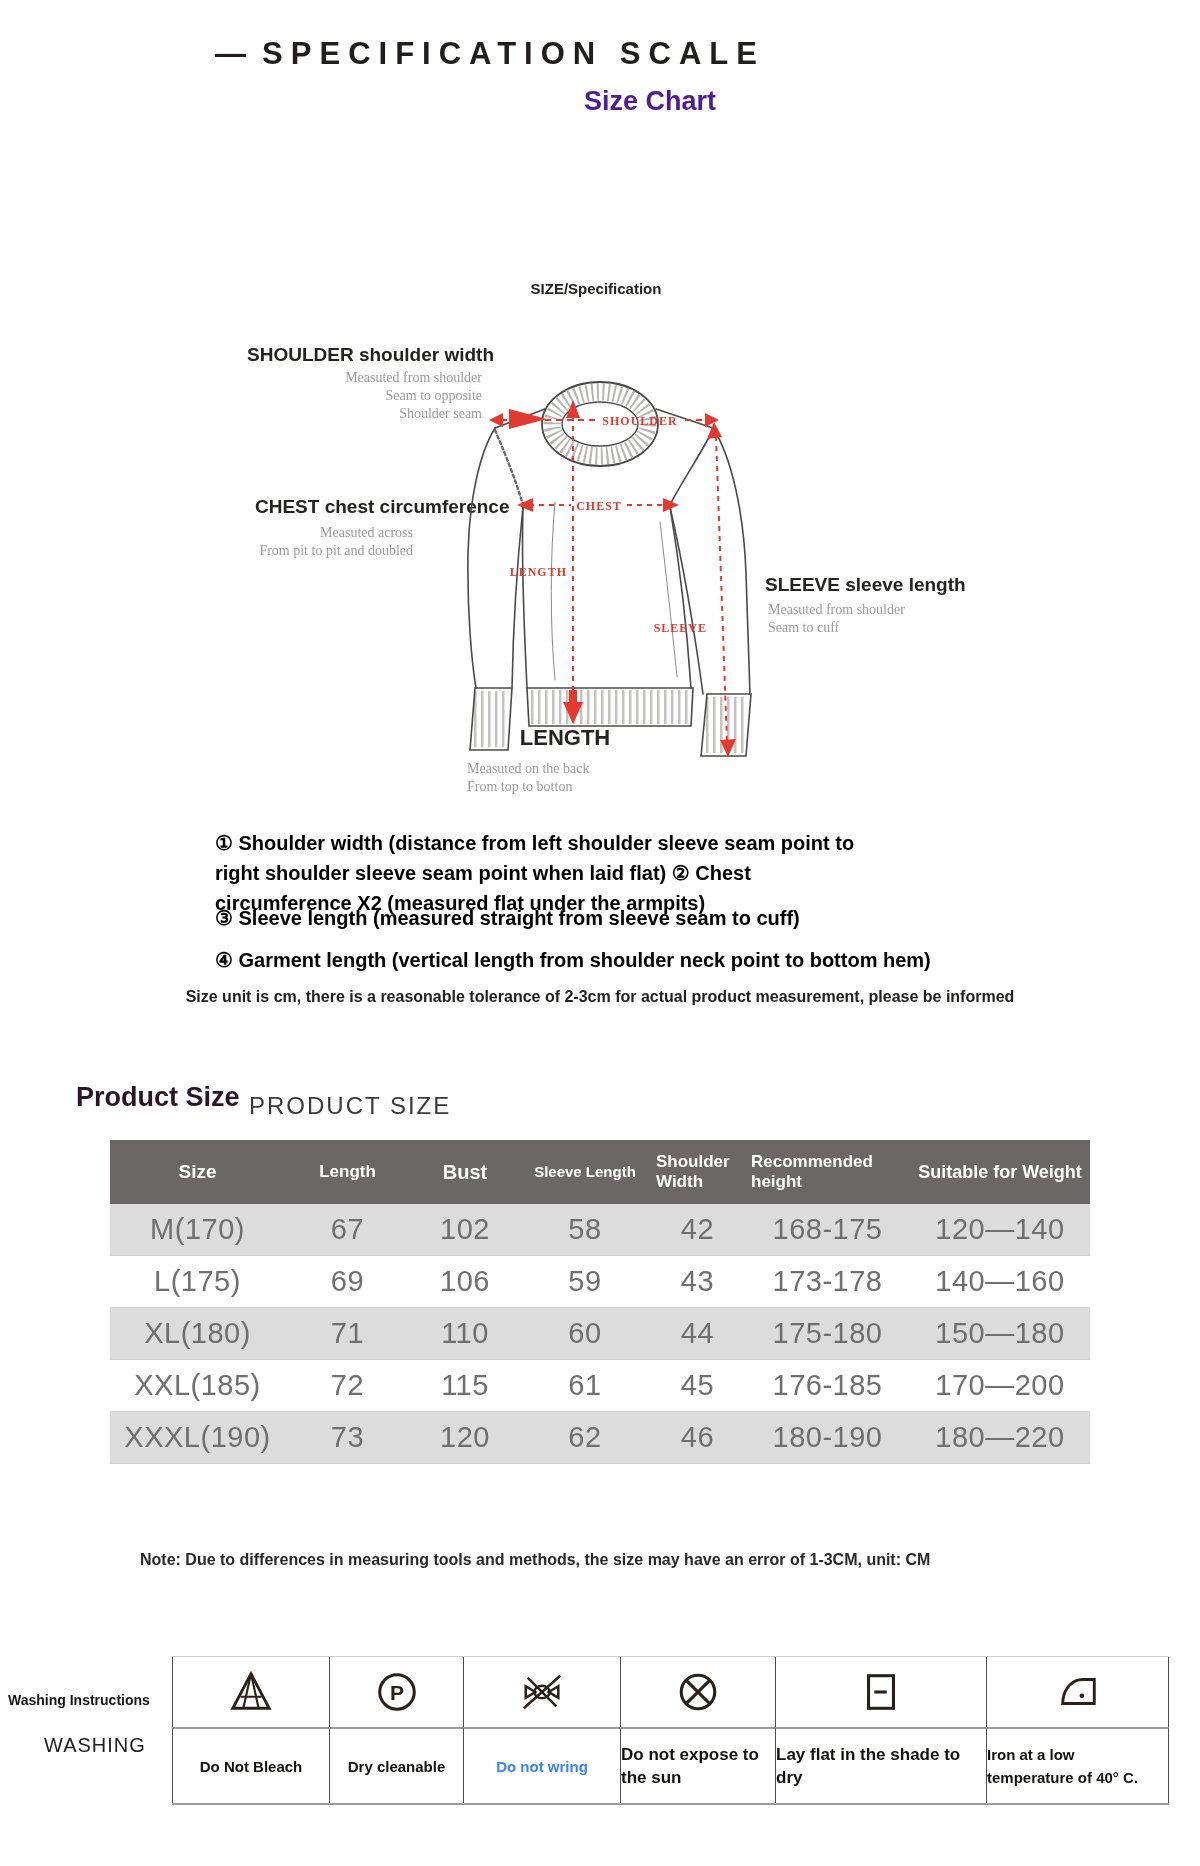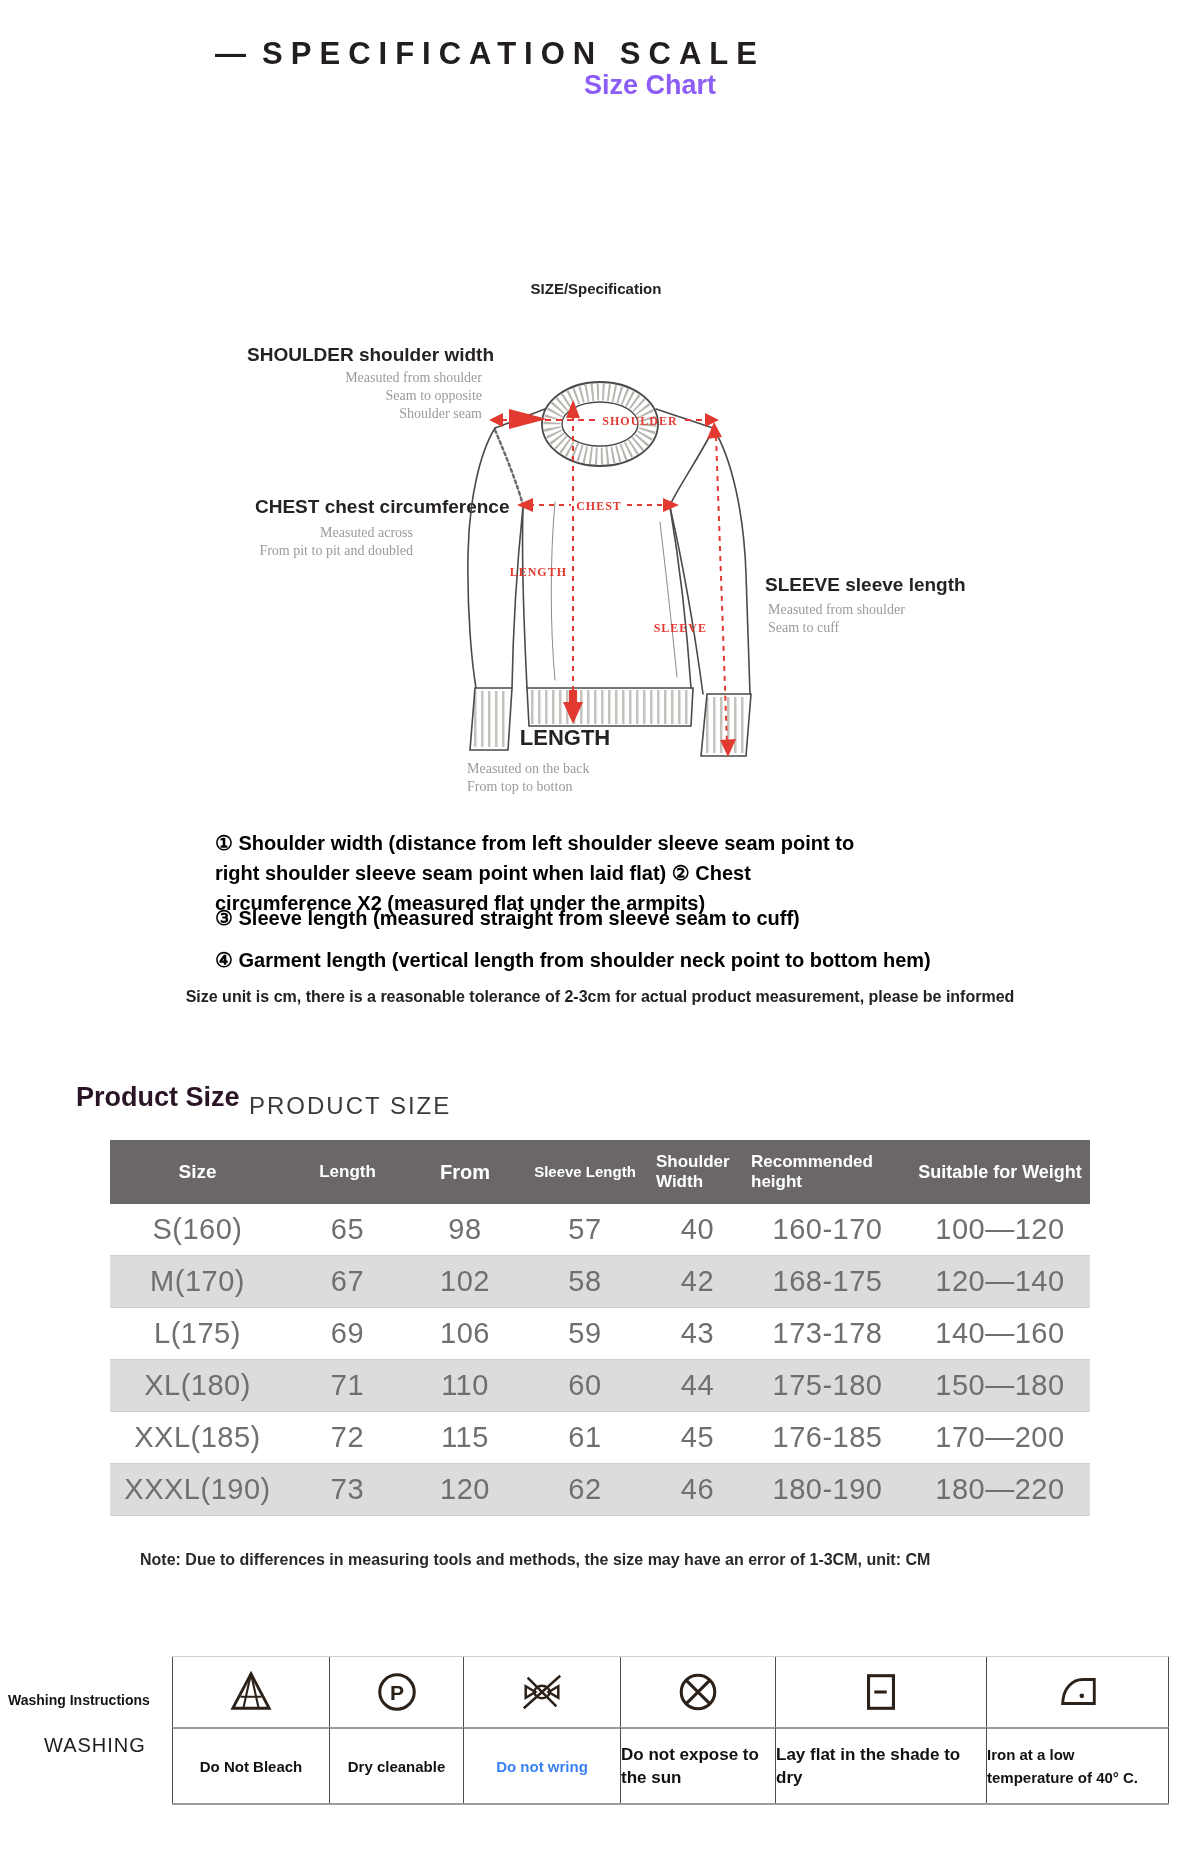--- a/index.html
+++ b/index.html
@@ -5,21 +5,21 @@
   html,body{margin:0;padding:0;background:#ffffff;}
   .page{position:relative;width:1200px;height:1866px;background:#fff;overflow:hidden;
         font-family:"Liberation Sans", sans-serif;color:#262222;}
 
   .abs{position:absolute;}
 
   
   .main-title{left:0;top:36px;width:980px;text-align:center;font-size:31px;font-weight:600;
               letter-spacing:8px;color:#221e1e;white-space:nowrap;}
   .main-title .dash{margin-right:16px;letter-spacing:0;}
-  .size-chart{left:520px;top:70px;width:260px;text-align:center;font-size:27px;font-weight:700;color:#8b5cf6;}
+  .size-chart{left:520px;top:86px;width:260px;text-align:center;font-size:27px;font-weight:700;color:#4c1d95;}
   .spec-heading{left:446px;top:280px;width:300px;text-align:center;font-size:15px;font-weight:700;}
 
   
   .ann-title{font-size:19px;font-weight:700;color:#262222;white-space:nowrap;}
   .ann-desc{font-family:"Liberation Serif", serif;font-size:14px;color:#9b9b9b;line-height:18px;}
   .shoulder-title{left:247px;top:344px;}
   .shoulder-desc{left:270px;top:369px;width:212px;text-align:right;}
   .chest-title{left:255px;top:496px;}
   .chest-desc{left:195px;top:524px;width:218px;text-align:right;}
   .sleeve-title{left:765px;top:574px;}
@@ -180,34 +180,25 @@
   <div class="abs note note4">④ Garment length (vertical length from shoulder neck point to bottom hem)</div>
   <div class="abs tolerance">Size unit is cm, there is a reasonable tolerance of 2-3cm for actual product measurement, please be informed</div>
 
   <div class="abs ps-label">Product Size</div>
   <div class="abs ps-label2">PRODUCT SIZE</div>
 
   <div class="abs size-table">
     <div class="st-header">
       <div class="hc h0 c0">Size</div>
       <div class="hc h1 c1">Length</div>
-      <div class="hc h2 c2">From</div>
+      <div class="hc h2 c2">Bust</div>
       <div class="hc h3 c3">Sleeve Length</div>
       <div class="hc h4 c4 left">Shoulder Width</div>
       <div class="hc h5 c5 left">Recommended height</div>
       <div class="hc h6 c6">Suitable for Weight</div>
-    </div>
-    <div class="st-row">
-      <div class="tc c0">S(160)</div>
-      <div class="tc c1">65</div>
-      <div class="tc c2">98</div>
-      <div class="tc c3">57</div>
-      <div class="tc c4">40</div>
-      <div class="tc c5">160-170</div>
-      <div class="tc c6">100—120</div>
     </div>
     <div class="st-row alt">
       <div class="tc c0">M(170)</div>
       <div class="tc c1">67</div>
       <div class="tc c2">102</div>
       <div class="tc c3">58</div>
       <div class="tc c4">42</div>
       <div class="tc c5">168-175</div>
       <div class="tc c6">120—140</div>
     </div>

